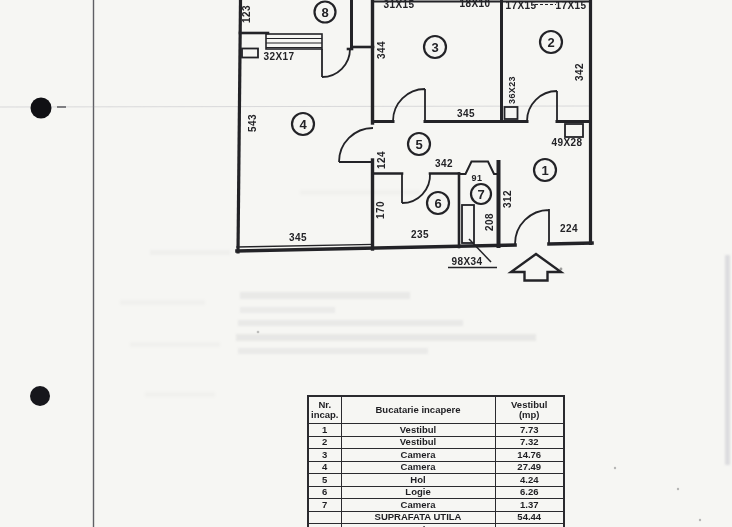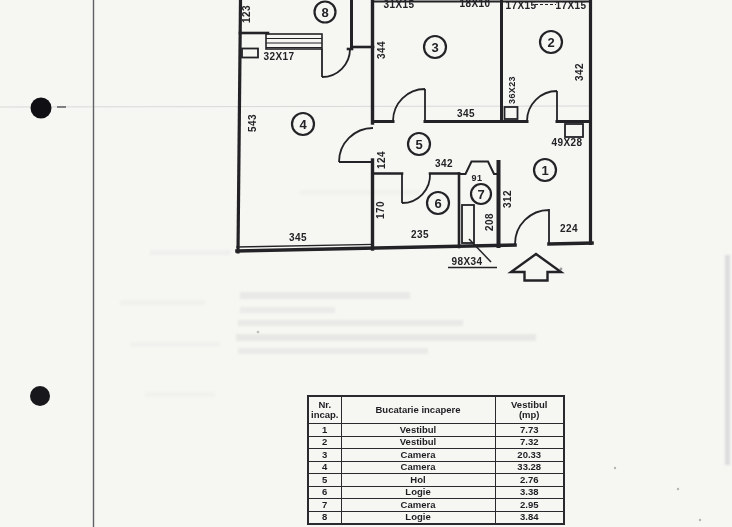--- a/index.html
+++ b/index.html
@@ -229,41 +229,46 @@
     <td>7.73</td>
   </tr>
   <tr>
     <td>2</td>
     <td>Vestibul</td>
     <td>7.32</td>
   </tr>
   <tr>
     <td>3</td>
     <td>Camera</td>
-    <td>20.33</td>
+    <td>14.76</td>
   </tr>
   <tr>
     <td>4</td>
     <td>Camera</td>
-    <td>33.28</td>
+    <td>27.49</td>
   </tr>
   <tr>
     <td>5</td>
     <td>Hol</td>
-    <td>2.76</td>
+    <td>4.24</td>
   </tr>
   <tr>
     <td>6</td>
     <td>Logie</td>
-    <td>3.38</td>
+    <td>6.26</td>
   </tr>
   <tr>
     <td>7</td>
     <td>Camera</td>
-    <td>2.95</td>
+    <td>1.37</td>
+  </tr>
+  <tr>
+    <td></td>
+    <td>SUPRAFATA UTILA</td>
+    <td>54.44</td>
   </tr>
   <tr>
     <td>8</td>
     <td>Logie</td>
     <td>3.84</td>
   </tr>
 </tbody>
     </table>
 
 </div>

